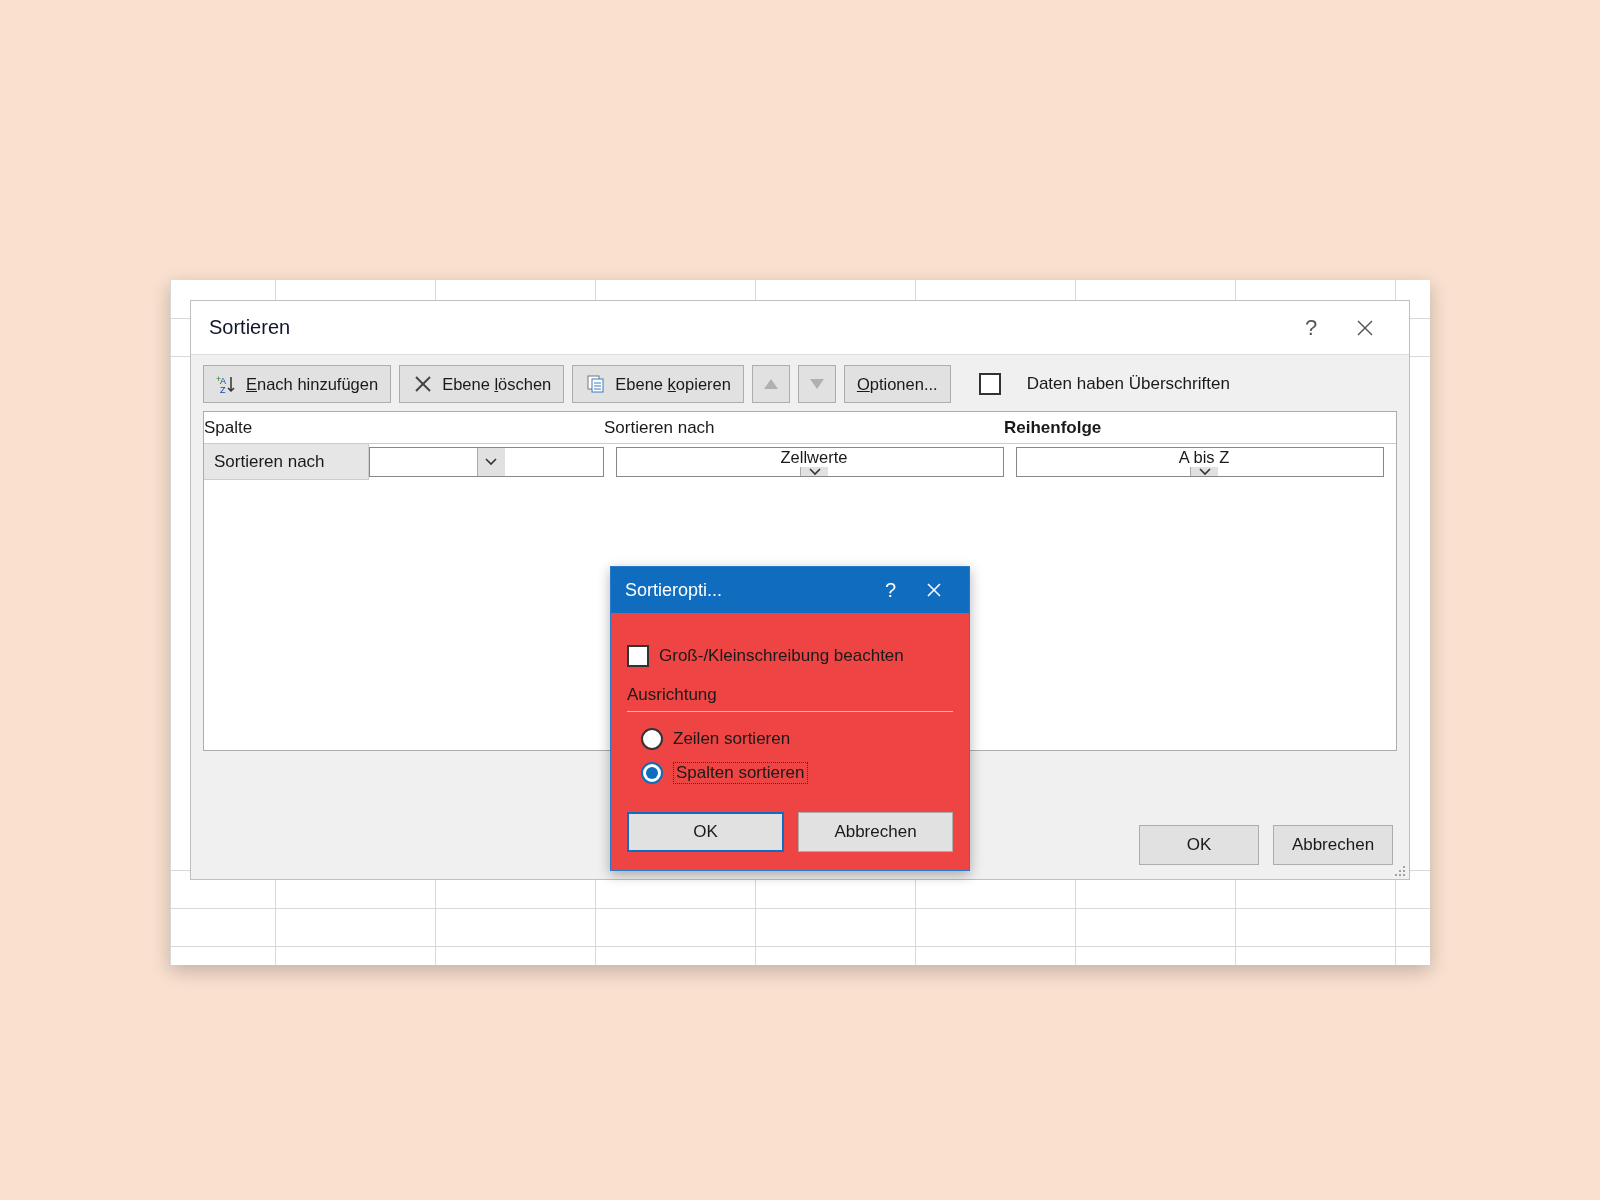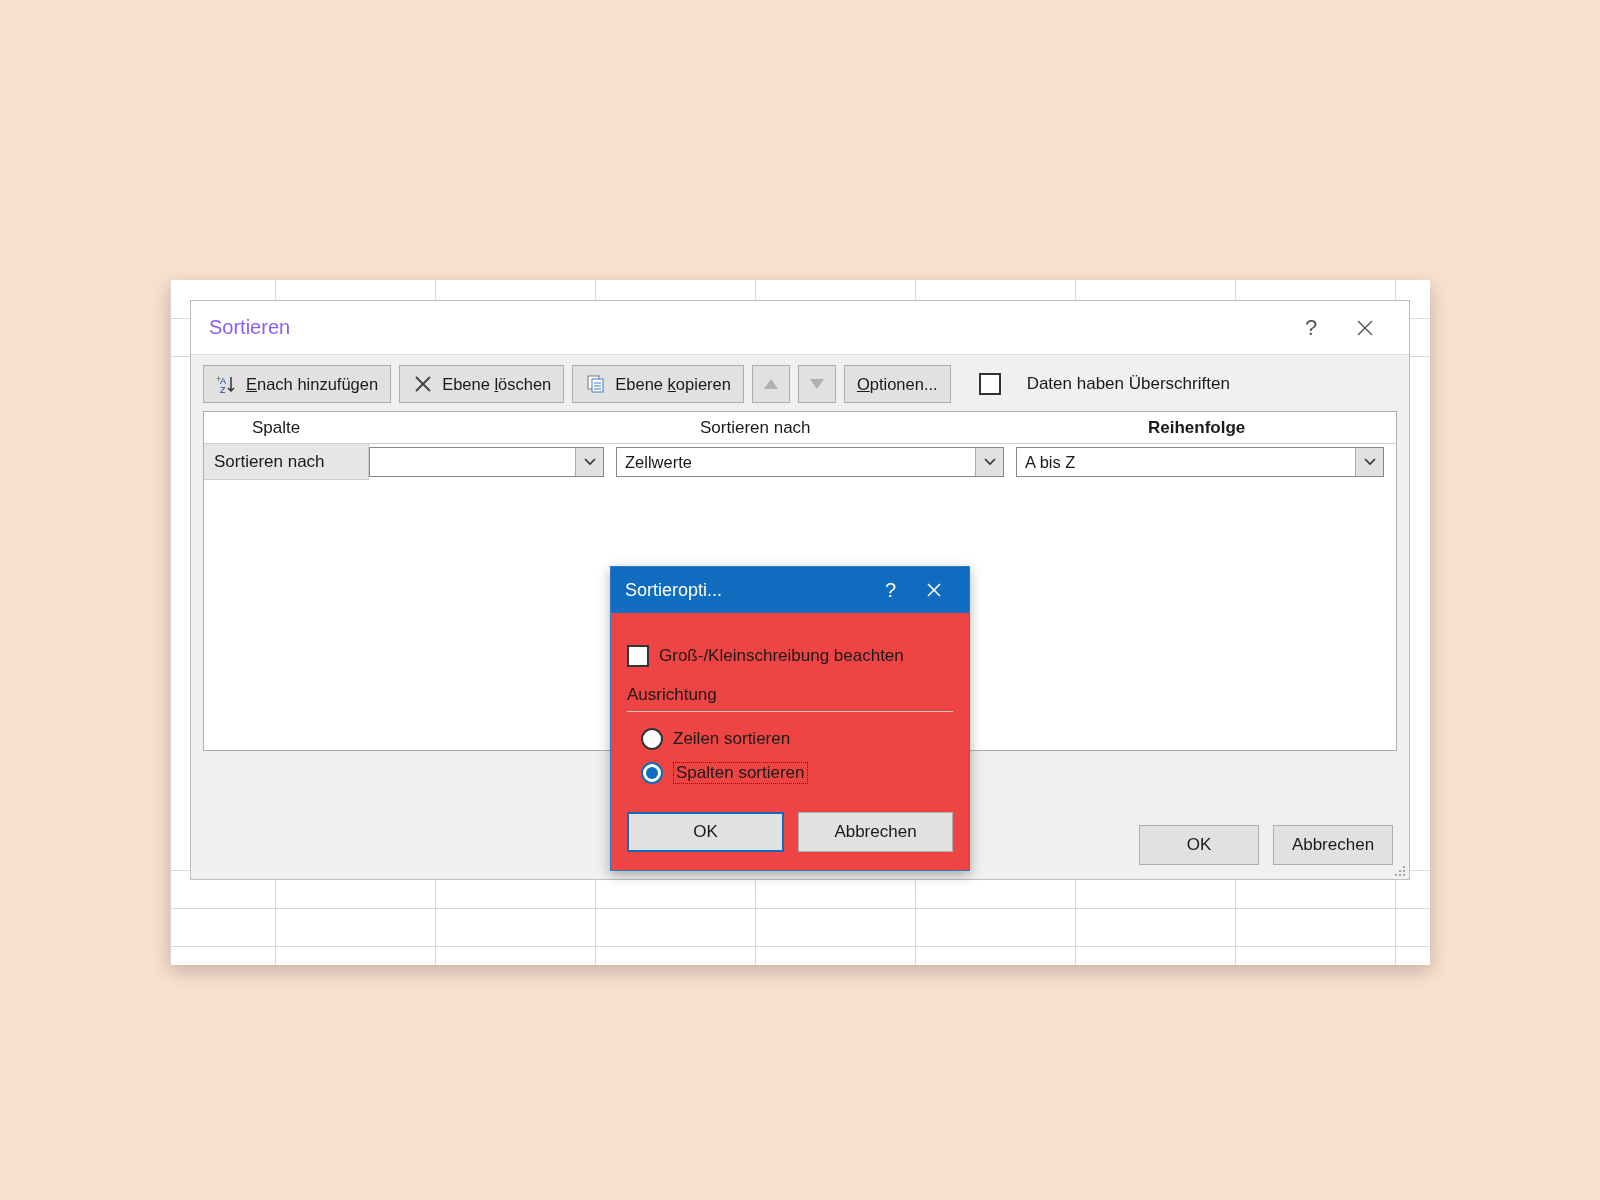--- a/index.html
+++ b/index.html
@@ -47,21 +47,21 @@
   .sd-title {
     height: 54px;
     display: flex;
     align-items: center;
     padding: 0 18px;
     background: #fff;
     border-bottom: 1px solid #ddd;
   }
   .sd-title-text {
     font-size: 20px;
-    color: #8b5cf6;
+    color: #0f172a;
     flex: 1;
   }
   .sd-title-btn {
     width: 52px;
     height: 40px;
     display: flex;
     align-items: center;
     justify-content: center;
     color: #444;
   }
@@ -111,21 +111,21 @@
     height: 340px;
     position: relative;
   }
   .gh {
     display: flex;
     height: 32px;
     border-bottom: 1px solid #ccc;
     font-size: 17px;
     align-items: center;
   }
-  .gh > div { padding-left: 0; margin-left: 48px; }
+  .gh > div { padding-left: 0; }
   .gh .c1 { width: 400px; }
   .gh .c2 { width: 400px; }
   .gh .c3 { flex: 1; font-weight: bold; }
   .gr {
     display: flex;
     height: 36px;
     align-items: center;
   }
   .gr .lbl {
     width: 165px;
@@ -138,20 +138,21 @@
     border-bottom: 1px solid #ccc;
   }
   .combo {
     height: 30px;
     border: 1px solid #888;
     background: #fff;
     display: flex;
     align-items: center;
     padding: 0 0 0 8px;
     margin-right: 12px;
+    flex-direction: column;
   }
   .combo .val { flex: 1; font-size: 16.5px; }
   .combo .dd {
     width: 28px; height: 100%;
     background: #e1e1e1;
     border-left: 1px solid #aaa;
     display: flex; align-items: center; justify-content: center;
   }
   .gr .c1w { width: 235px; }
   .gr .c2w { width: 388px; }

